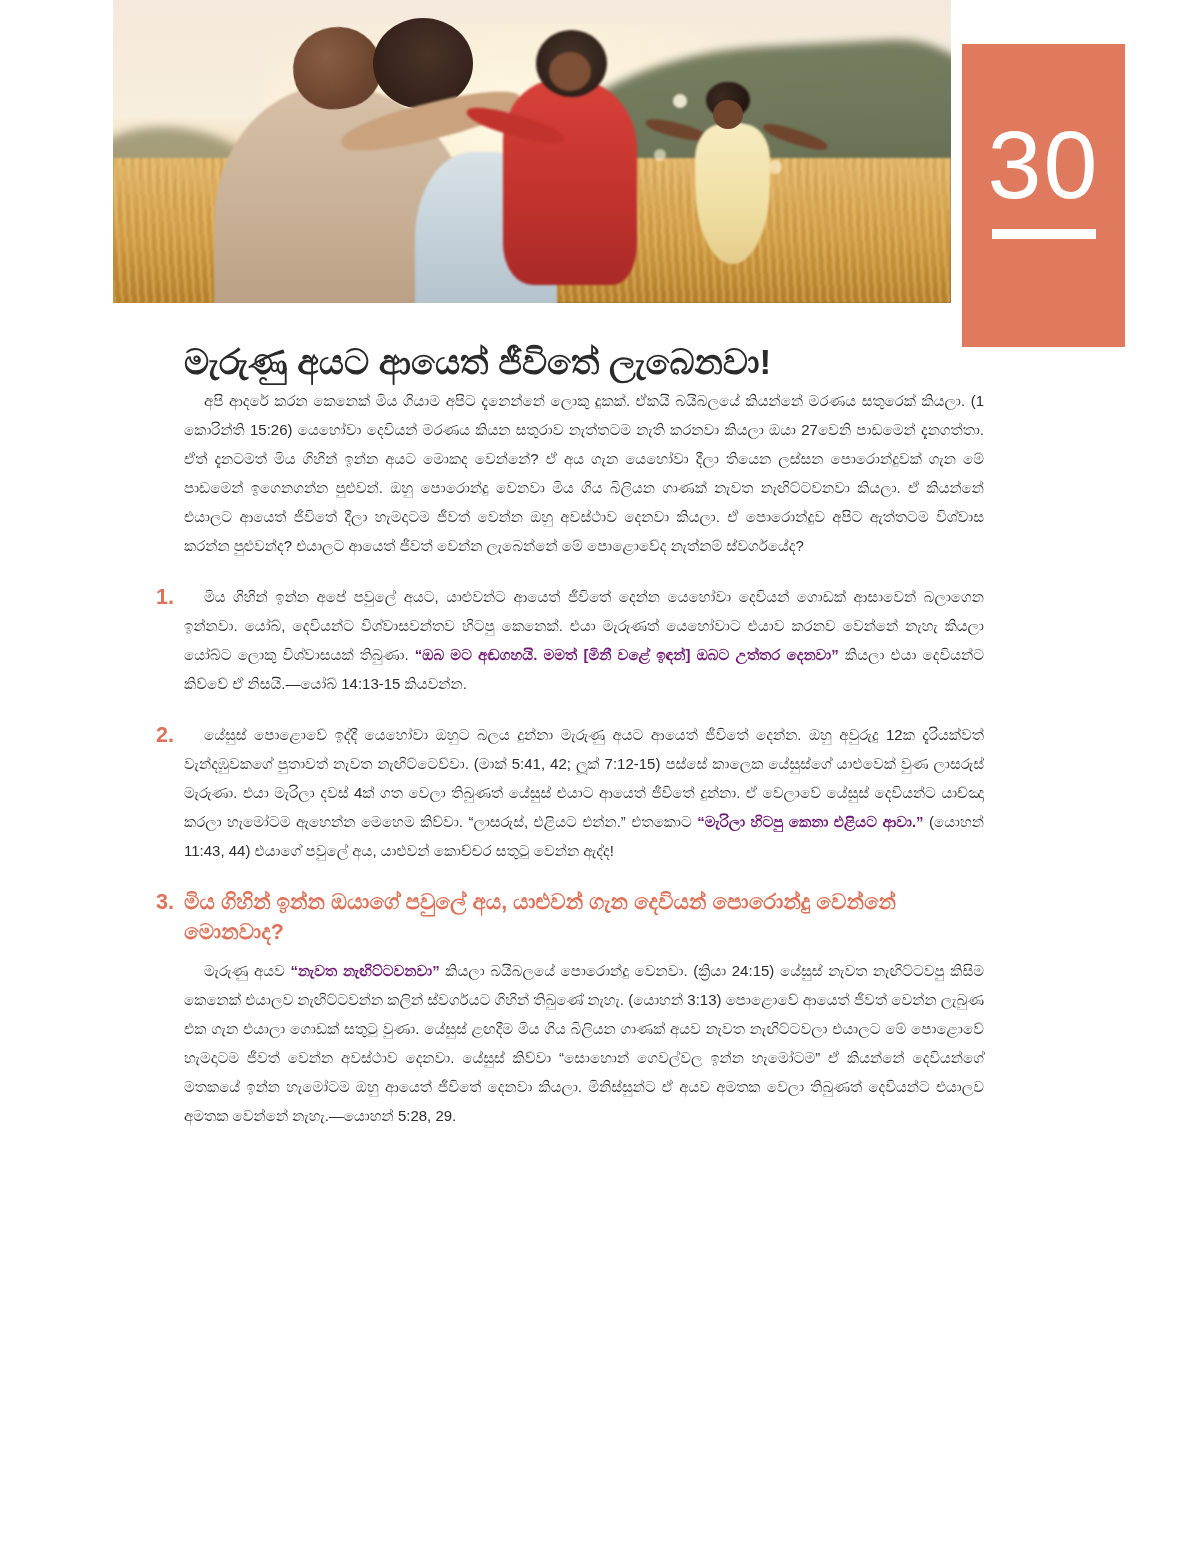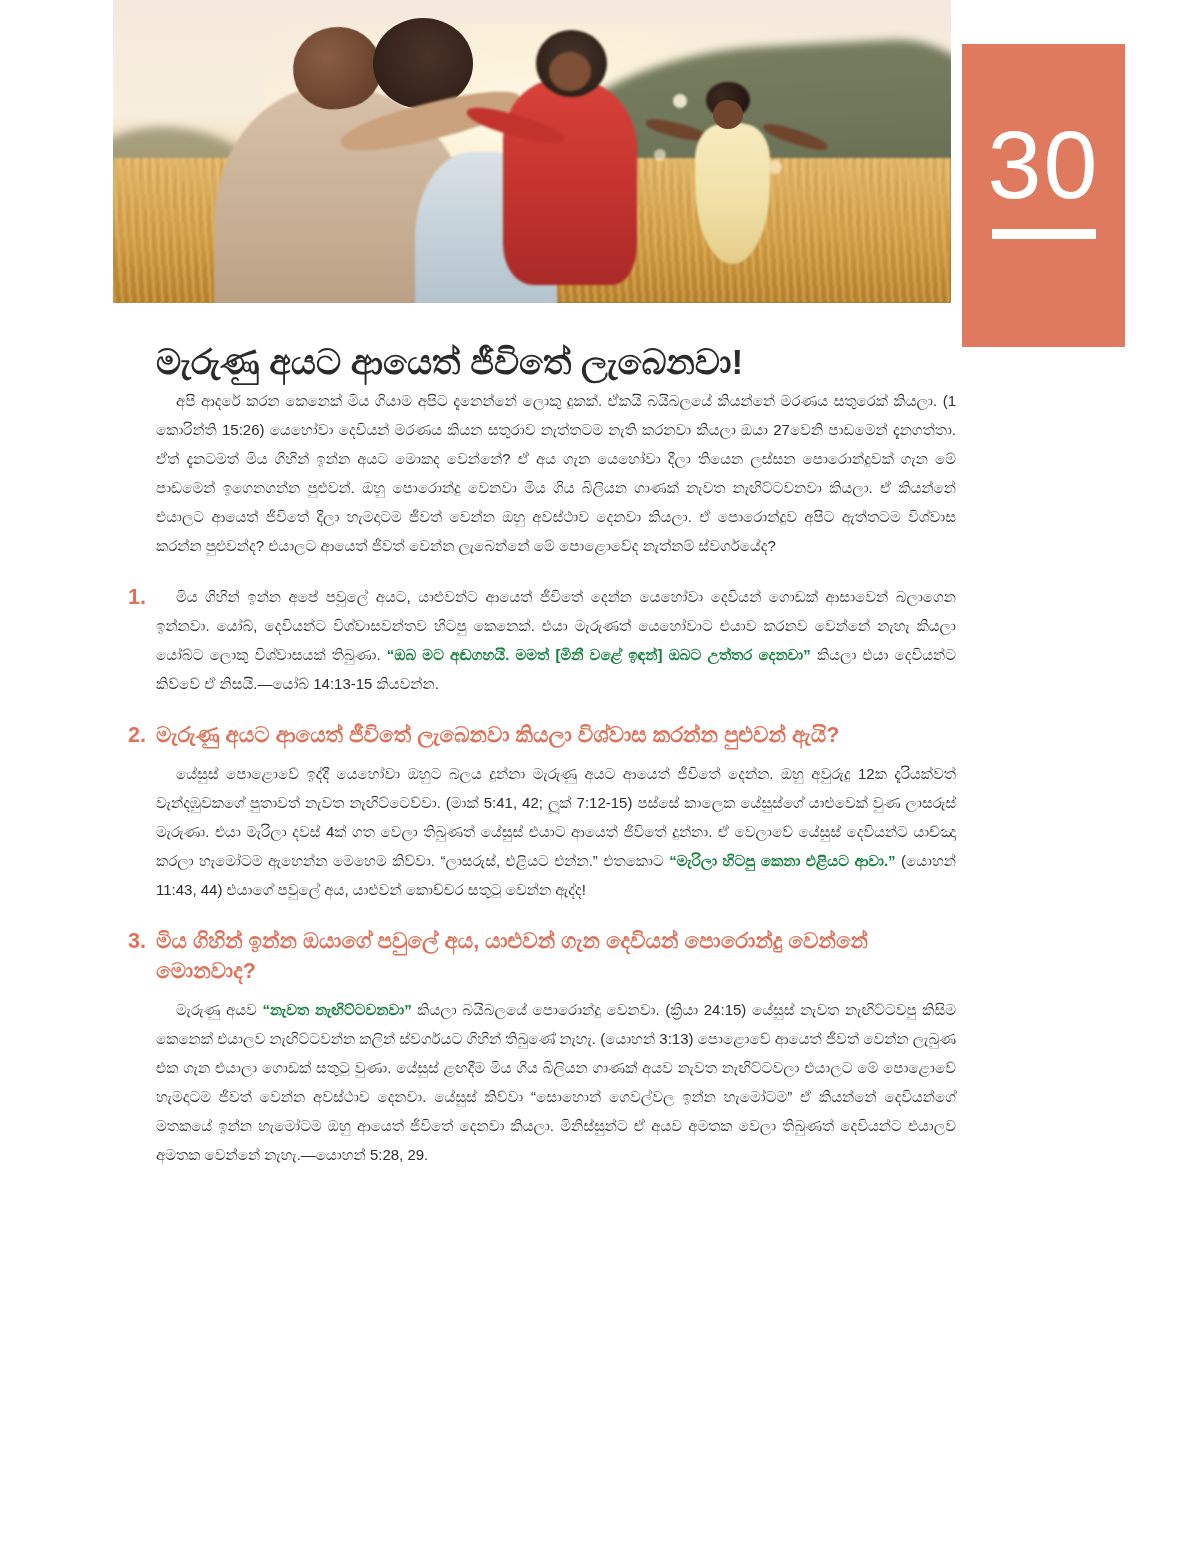--- a/index.html
+++ b/index.html
@@ -118,37 +118,37 @@
     position:absolute;left:962px;top:0;width:163px;height:303px;
     background:#e07a5e;text-align:center;margin-top:44px;
   }
   .badge-number{
     margin-top:72px;font-size:97px;line-height:1;color:#ffffff;
     font-weight:400;letter-spacing:2px;
   }
   .badge-bar{width:104px;height:10px;background:#ffffff;margin:16px auto 0 auto;}
 
   
-  .content{position:absolute;left:156px;top:338px;width:800px;}
+  .content{position:absolute;left:184px;top:338px;width:800px;}
   h1.title{
     margin:0 0 0 0;width:640px;
     font-size:35px;line-height:48px;font-weight:bold;color:#2b2b2b;
   }
   p.body-par{
     margin:0;padding:0;
     font-size:15px;line-height:29px;text-align:justify;text-indent:20px;
     color:#2f2f2f;
   }
   .intro{margin-top:42px;}
   h2.question{
     position:relative;margin:22px 0 9px -28px;padding-left:28px;
     font-size:21.5px;line-height:30px;font-weight:bold;color:#dd7258;
   }
   .qnum{position:absolute;left:0;top:0;}
-  .answer b{font-weight:bold;color:#15803d;}
+  .answer b{font-weight:bold;color:#701a75;}
 </style>
 </head>
 <body>
 
 <div class="page">
 
   <div class="hero">
     <div class="sunglow"></div>
     <div class="mountain-left"></div>
     <div class="mountain-right"></div>
@@ -183,21 +183,20 @@
 
     <h2 class="question">
       <span class="qnum">1.</span>
     </h2>
     <p class="body-par answer">
       <span>මිය ගිහින් ඉන්න අපේ පවුලේ අයට, යාළුවන්ට ආයෙත් ජීවිතේ දෙන්න යෙහෝවා දෙවියන් ගොඩක් ආසාවෙන් බලාගෙන ඉන්නවා. යෝබ්, දෙවියන්ට විශ්වාසවන්තව හිටපු කෙනෙක්. එයා මැරුණත් යෙහෝවාට එයාව කරනව වෙන්නේ නැහැ කියලා යෝබ්ට ලොකු විශ්වාසයක් තිබුණා. </span><b>“ඔබ මට අඬගහයි. මමත් [මිනී වළේ ඉඳන්] ඔබට උත්තර දෙනවා”</b><span> කියලා එයා දෙවියන්ට කිව්වේ ඒ නිසයි.—යෝබ් 14:13-15 කියවන්න.</span>
     </p>
 
     <h2 class="question">
       <span class="qnum">2.</span>
-      <span>මැරුණු අයට ආයෙත් ජීවිතේ ලැබෙනවා කියලා විශ්වාස කරන්න පුළුවන් ඇයි?</span>
     </h2>
     <p class="body-par answer">
       <span>යේසුස් පොළොවේ ඉද්දී යෙහෝවා ඔහුට බලය දුන්නා මැරුණු අයට ආයෙත් ජීවිතේ දෙන්න. ඔහු අවුරුදු 12ක දැරියක්වත් වැන්දඹුවකගේ පුතාවත් නැවත නැඟිට්ටෙව්වා. (මාක් 5:41, 42; ලූක් 7:12-15) පස්සේ කාලෙක යේසුස්ගේ යාළුවෙක් වුණ ලාසරුස් මැරුණා. එයා මැරිලා දවස් 4ක් ගත වෙලා තිබුණත් යේසුස් එයාට ආයෙත් ජීවිතේ දුන්නා. ඒ වෙලාවේ යේසුස් දෙවියන්ට යාච්ඤා කරලා හැමෝටම ඇහෙන්න මෙහෙම කිව්වා. “ලාසරුස්, එළියට එන්න.” එතකොට </span><b>“මැරිලා හිටපු කෙනා එළියට ආවා.”</b><span> (යොහන් 11:43, 44) එයාගේ පවුලේ අය, යාළුවන් කොච්චර සතුටු වෙන්න ඇද්ද!</span>
     </p>
 
     <h2 class="question">
       <span class="qnum">3.</span>
       <span>මිය ගිහින් ඉන්න ඔයාගේ පවුලේ අය, යාළුවන් ගැන දෙවියන් පොරොන්දු වෙන්නේ මොනවාද?</span>
     </h2>
     <p class="body-par answer">

